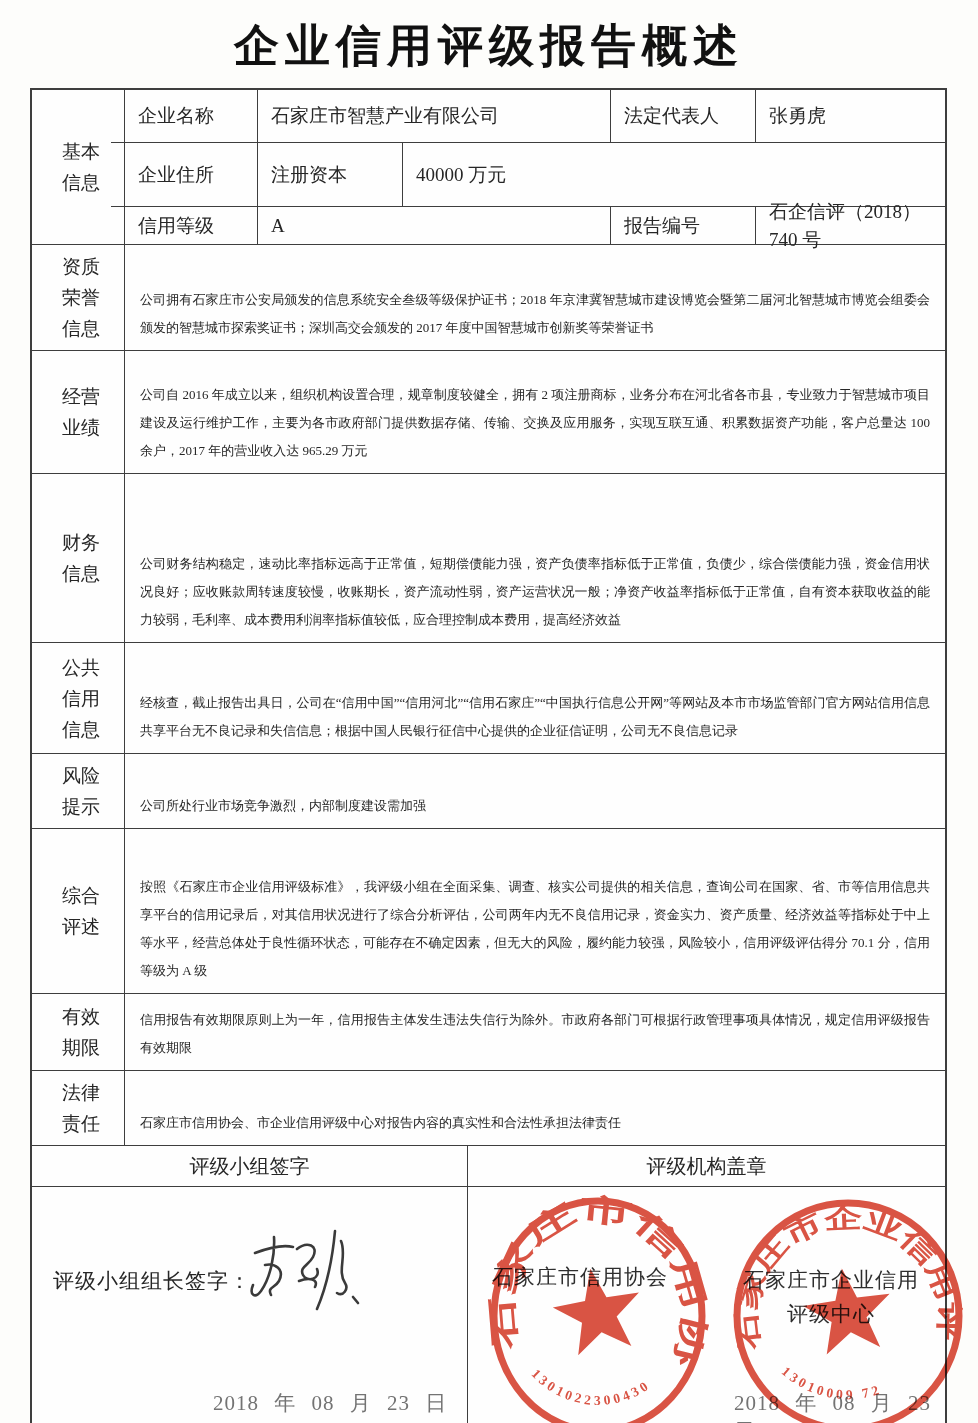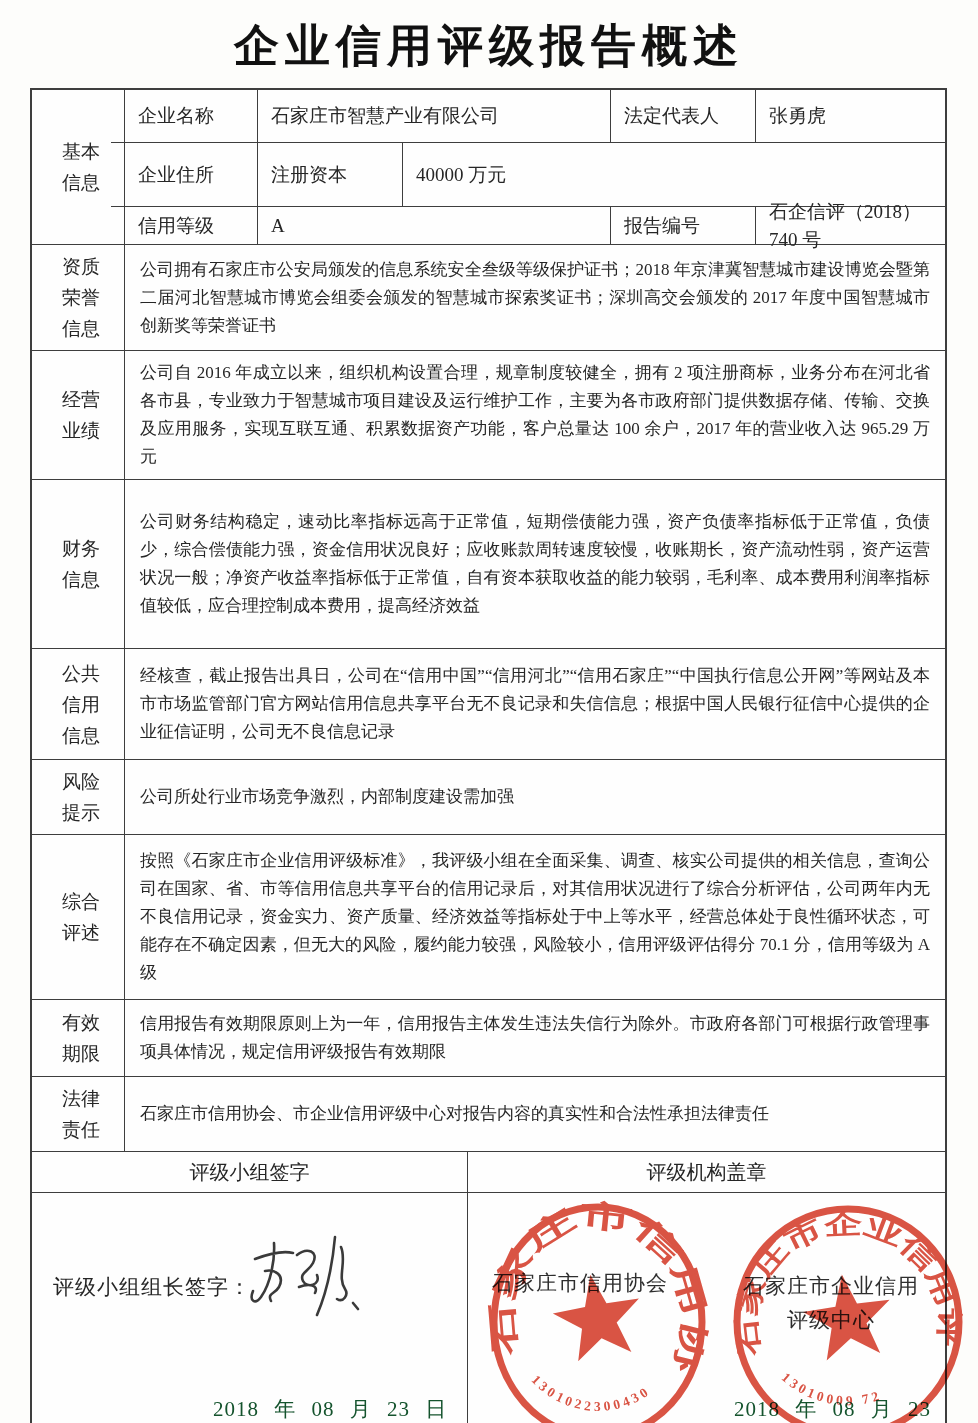--- a/index.html
+++ b/index.html
@@ -19,43 +19,43 @@
   }
   .trow{display:flex;border-top:1.6px solid #3e3e3e;}
   .trow:first-child{border-top:none;}
   .cell{box-sizing:border-box;margin-left:13px;}
   .lbl{
     flex:0 0 66px;display:flex;align-items:center;justify-content:center;
     text-align:right;font-size:19px;line-height:31px;padding:6px 11px;
   }
   .sec-text{
     flex:1;border-left:1.6px solid #3e3e3e;
-    padding:8px 15px;font-size:17px;line-height:28px;
-    display:flex;align-items:center;
+    padding:8px 15px;font-size:13px;line-height:28px;
+    display:flex;align-items:flex-end;
   }
   .sec-text > span{display:block;text-align:justify;}
   .basic-right{flex:1;display:flex;flex-direction:column;}
   .brow{display:flex;border-top:1.6px solid #3e3e3e;}
   .brow:first-child{border-top:none;}
   .brow .cell{display:flex;align-items:center;font-size:19px;line-height:28px;border-left:1.6px solid #3e3e3e;padding:4px 13px;}
   .ck {flex:0 0 120px;}
   .cv {flex:0 0 340px;}
   .ck2{flex:0 0 132px;}
   .cv2{flex:1;}
   .h1r{height:52px;} .h2r{height:63px;text-align:center;} .h3r{height:37px;}
   .fhead{height:40px;}
   .fhead .cell{display:flex;align-items:center;justify-content:center;font-size:20px;}
   .fh-left{flex:0 0 409px;}
   .fh-right{flex:1;border-left:1.6px solid #3e3e3e;}
   .fbody{height:261px;}
   .fb-left{flex:0 0 409px;position:relative;}
   .fb-right{flex:1;border-left:1.6px solid #3e3e3e;position:relative;}
   .sig-label{position:absolute;left:8px;top:80px;font-size:21px;letter-spacing:1px;}
   .sig-svg{position:absolute;left:196px;top:38px;}
-  .date{position:absolute;font-size:21px;word-spacing:9px;letter-spacing:1px;color:#14532d;}
+  .date{position:absolute;font-size:21px;word-spacing:9px;letter-spacing:1px;color:#737373;}
   .date-left{left:168px;top:202px;}
   .date-right{left:266px;top:202px;}
   .org-print{position:absolute;font-size:21px;color:#2e2e2e;letter-spacing:1px;white-space:nowrap;}
   .org1{left:24px;top:76px;}
   .org2{left:272px;top:76px;width:182px;text-align:center;line-height:34px;white-space:normal;}
   .stamp{position:absolute;mix-blend-mode:multiply;opacity:.92;}
   .stamp1{left:17px;top:5px;}
   .stamp2{left:260px;top:7px;}
   .stamp text{font-family:"Liberation Serif","DejaVu Serif",serif;}
 </style>

